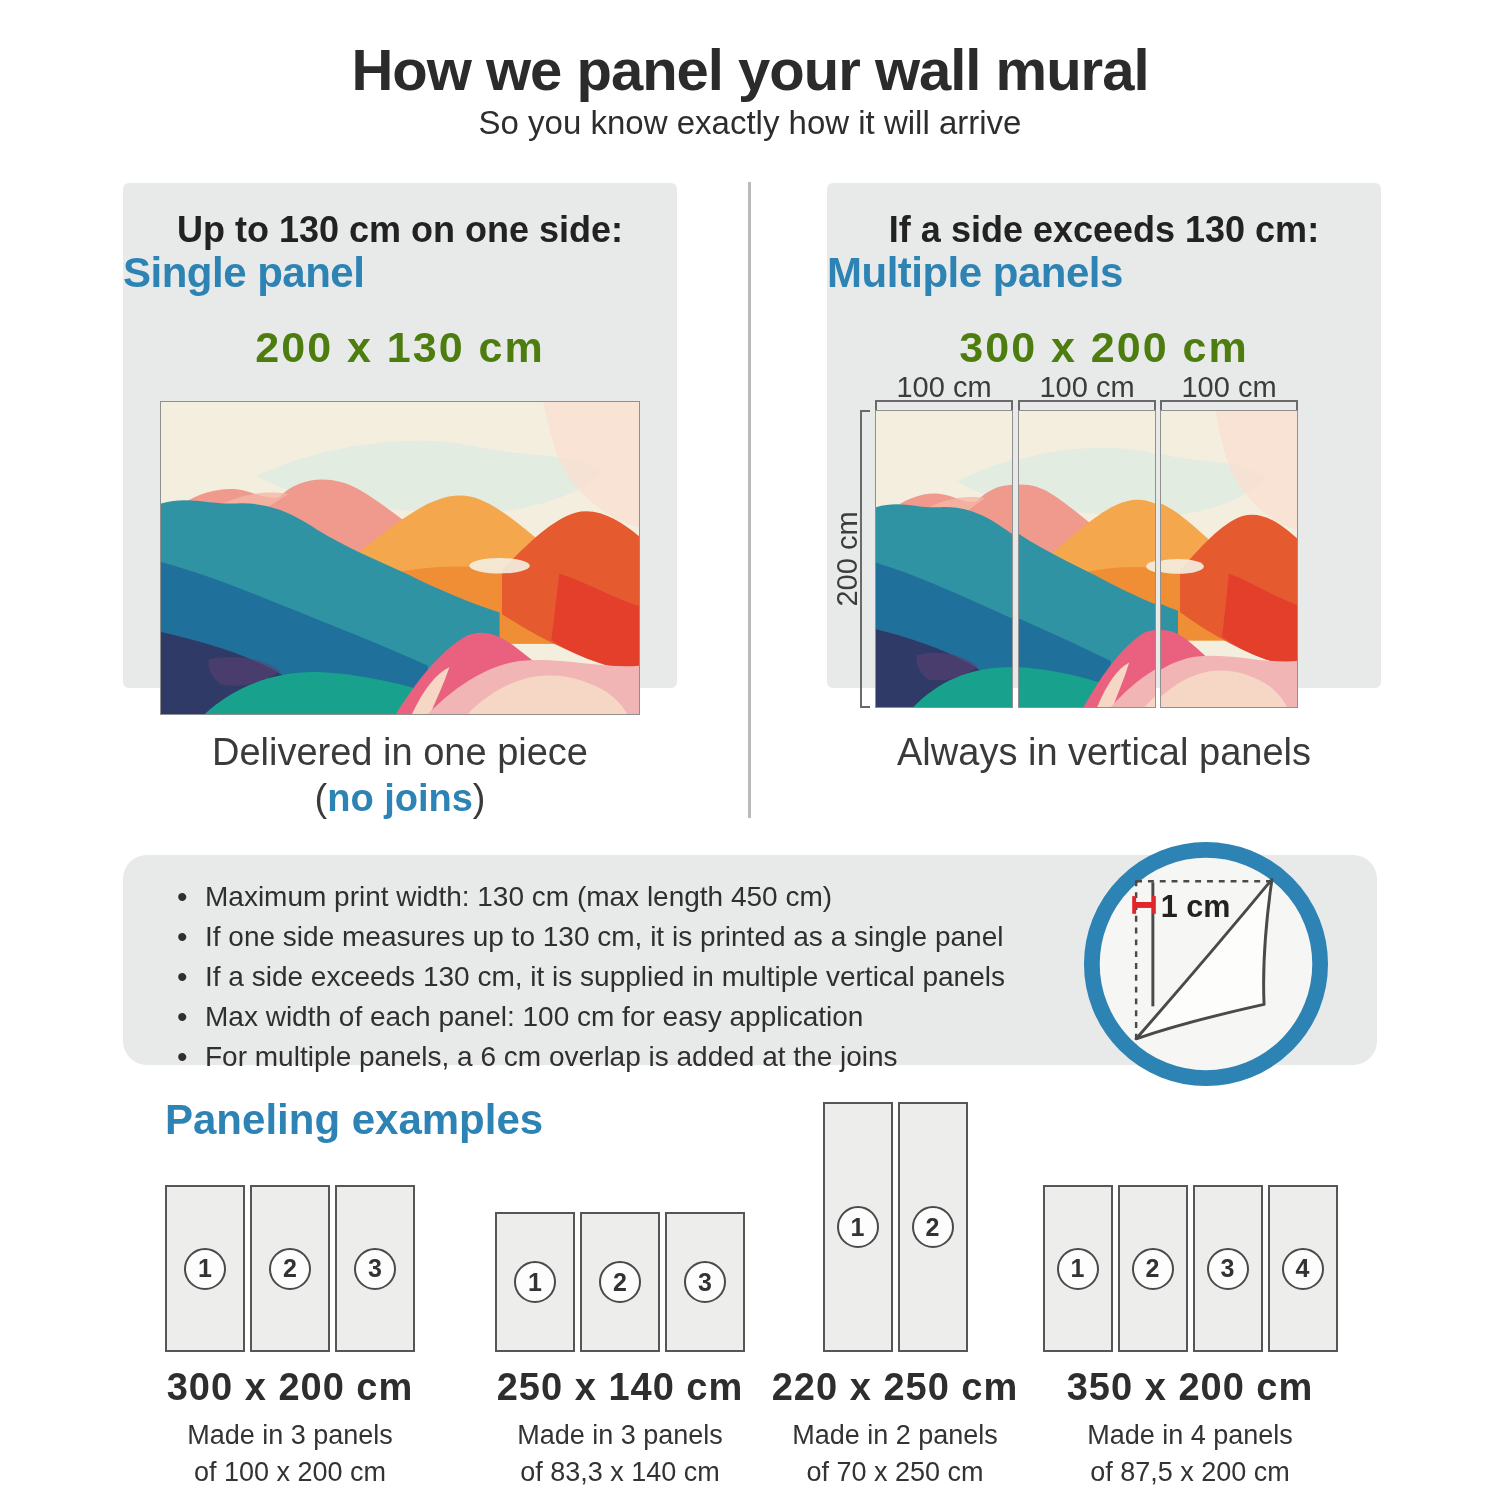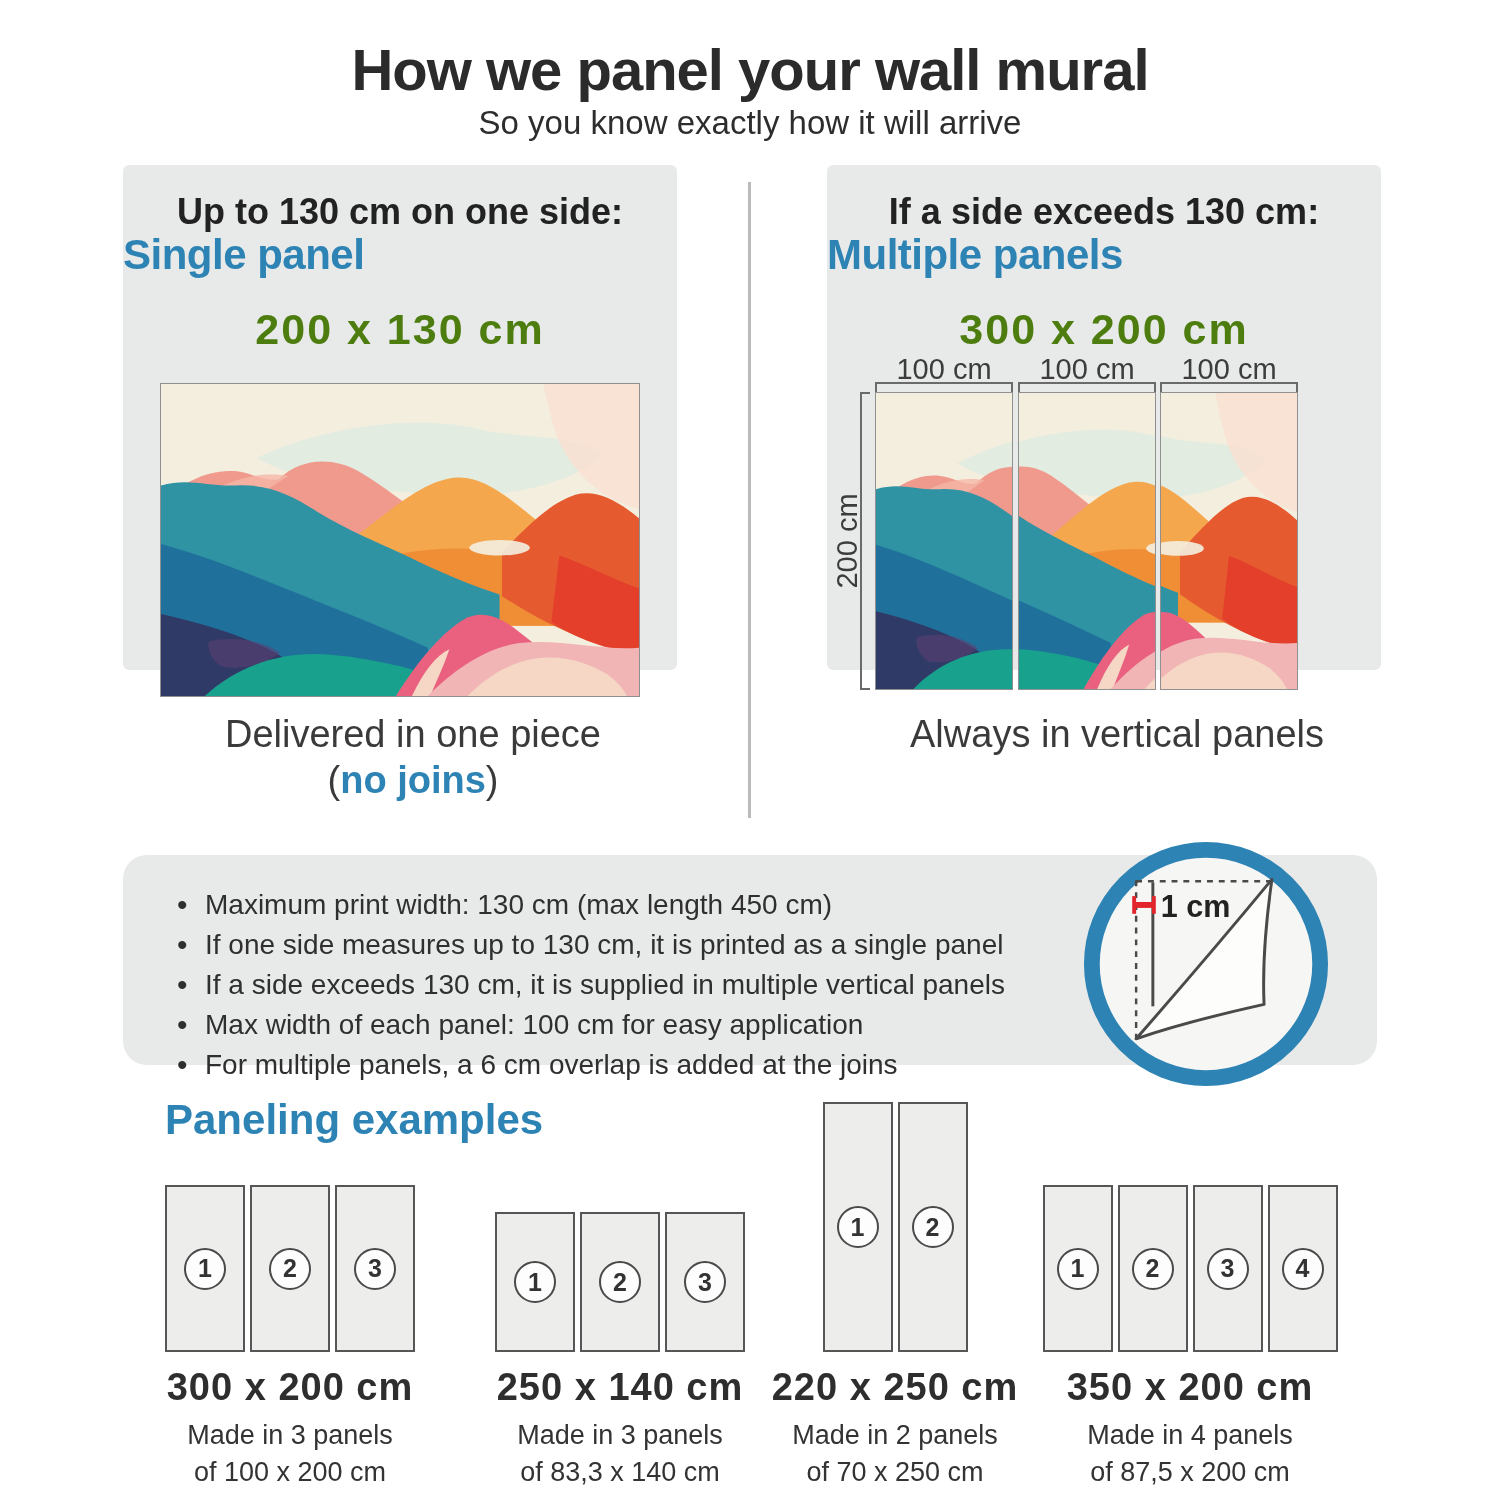--- a/index.html
+++ b/index.html
@@ -7,38 +7,38 @@
     font-family:"Liberation Sans", sans-serif; color:#2f2f2f; }
   .canvas { position:relative; width:1500px; height:1500px; overflow:hidden; background:#fff; }
 
   
   .hdr-title { position:absolute; top:36px; left:0; width:100%; text-align:center;
     font-size:58px; font-weight:700; color:#2b2b2b; letter-spacing:-1px; }
   .hdr-sub { position:absolute; top:104px; left:0; width:100%; text-align:center;
     font-size:33px; font-weight:400; color:#2d2d2d; }
 
   
-  .card { position:absolute; top:165px; width:554px; height:505px;
+  .card { position:absolute; top:183px; width:554px; height:505px;
     background:#e8eae9; border-radius:6px; }
   .card.left { left:123px; } .card.right { left:827px; }
   .divider { position:absolute; left:748px; top:182px; width:3px; height:636px; background:#b9bbba; }
 
   .card-cond { position:absolute; top:26px; width:100%; text-align:center;
     font-size:36px; font-weight:700; color:#222; }
   .card-name { position:absolute; top:66px; width:100%; text-align:left;
     font-size:42px; font-weight:700; color:#2e83b5; letter-spacing:-0.5px; }
   .card-size { position:absolute; top:140px; width:100%; text-align:center;
     font-size:43px; font-weight:700; color:#4d7c0f; letter-spacing:2px; }
 
   .mural-single { position:absolute; left:37px; top:218px; width:480px; height:314px;
     border:1px solid #8f8f8f; background:#f4eedf; }
   .mural-single svg { display:block; width:100%; height:100%; }
 
   .card-caption { position:absolute; width:100%; text-align:center;
-    font-size:38px; font-weight:400; color:#3a3a3a;margin-left:13px; }
+    font-size:38px; font-weight:400; color:#3a3a3a; }
   .cap1 { top:548px; } .cap2 { top:594px; }
   .blue-text { color:#2e83b5; font-weight:700; }
 
   
   .mlabel { position:absolute; top:188px; width:138px; text-align:center;
     font-size:29px; font-weight:400; color:#3c3c3c; }
   .bracket { position:absolute; top:217px; width:138px; height:10px;
     border-left:2px solid #6a6a6a; border-right:2px solid #6a6a6a; }
   .bracket::before { content:''; position:absolute; left:0; right:0; top:0; height:2px; background:#6a6a6a; }
   .vbracket { position:absolute; left:33px; top:227px; width:10px; height:298px;
@@ -46,21 +46,21 @@
   .vbracket::before { content:''; position:absolute; top:0; bottom:0; left:0; width:2px; background:#6a6a6a; }
   .vlabel { position:absolute; left:-50px; top:360px; width:140px; height:32px;
     text-align:center; font-size:29px; color:#3c3c3c; transform:rotate(-90deg); }
 
   .mural-slice { position:absolute; top:227px; width:138px; height:298px;
     border:1px solid #909090; background:#f4eedf; }
   .mural-slice svg { display:block; width:100%; height:100%; }
 
   
   .info-box { position:absolute; left:123px; top:855px; width:1254px; height:210px;
-    background:#e8eae9; border-radius:24px; padding:30px 40px 0 42px; }
+    background:#e8eae9; border-radius:24px; padding:22px 40px 0 42px; }
   .info-box ul { list-style:none; }
   .info-box li { font-size:28px; font-weight:400; color:#2f2f2f; line-height:40px; padding-left:40px; position:relative; }
   .info-box li::before { content:'•'; position:absolute; left:12px; font-size:30px; color:#2f2f2f; }
 
   .overlap-badge { position:absolute; left:1083px; top:841px; width:246px; height:246px; }
 
   
   .ex-heading { position:absolute; left:165px; top:1096px; font-size:42px; font-weight:700; color:#2e83b5; }
   .example { position:absolute; text-align:center; }
   .ex-panels { display:flex; justify-content:center; gap:5px; align-items:flex-end; }

